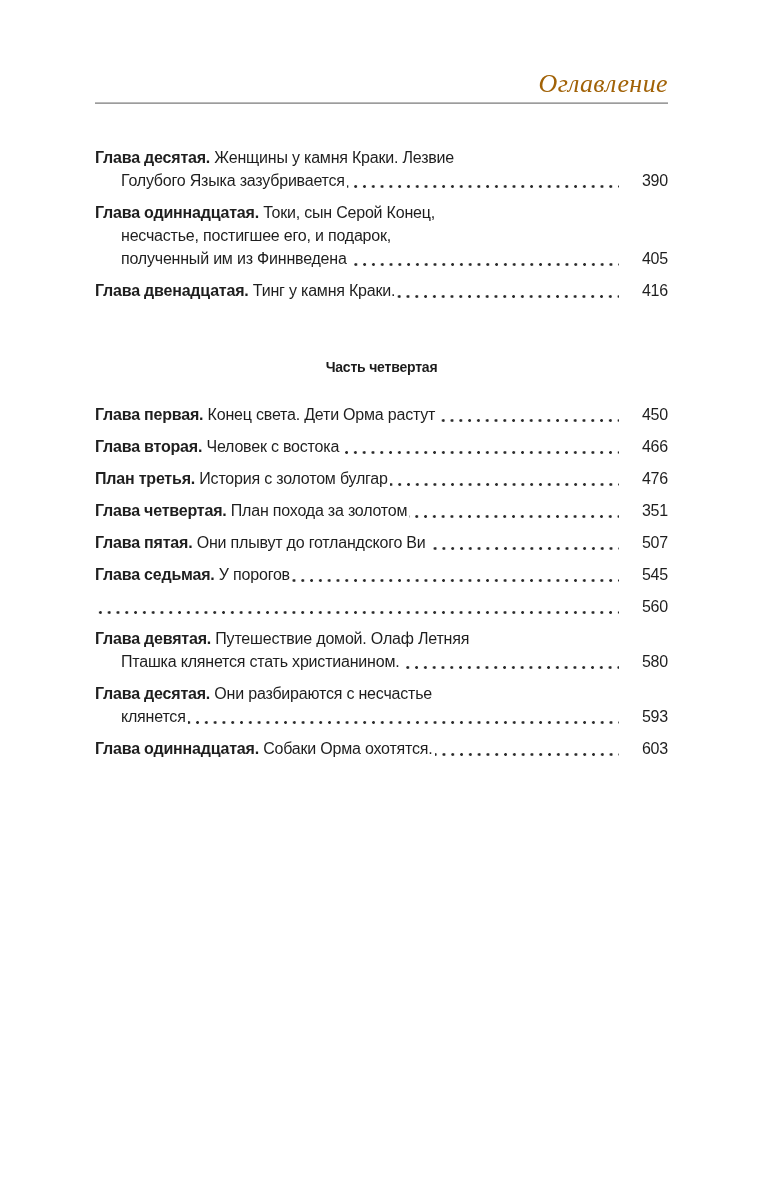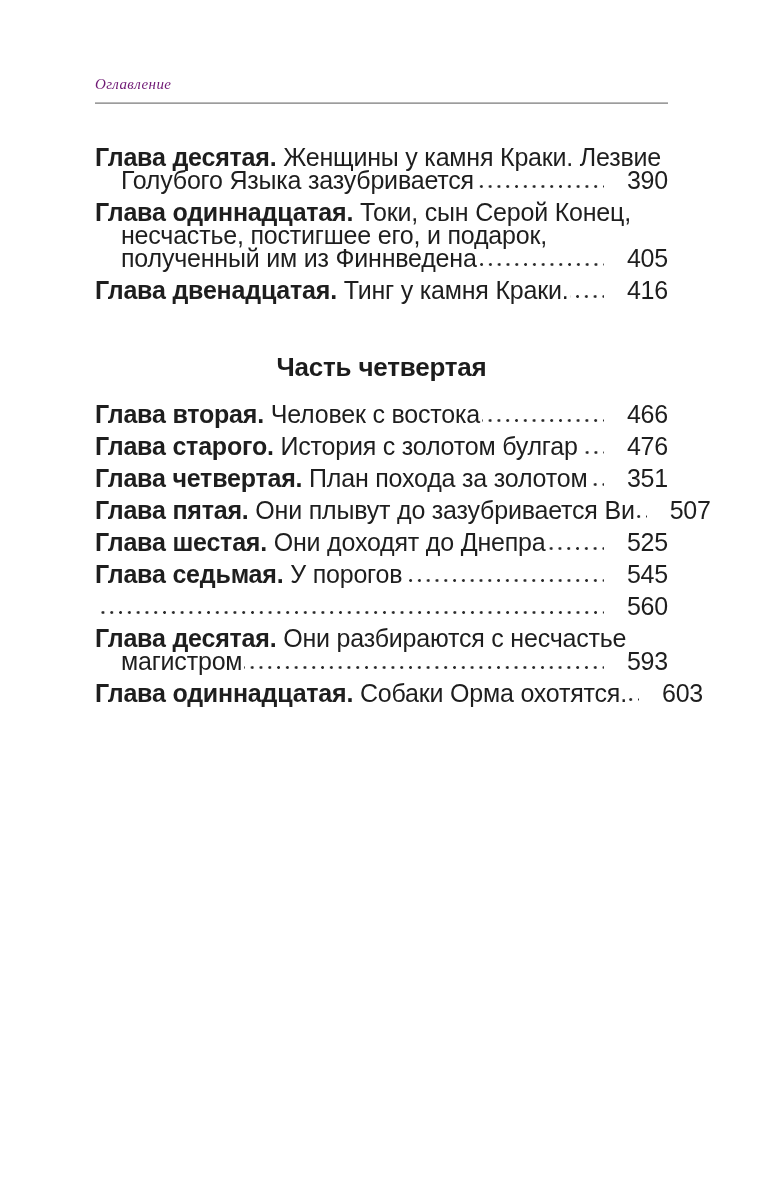--- a/index.html
+++ b/index.html
@@ -9,45 +9,45 @@
     background: #ffffff;
     overflow: hidden;
     font-family: "Liberation Sans", sans-serif;
   }
   .column {
     width: 573px;
     margin-left: 95px;
   }
   .toc-header {
     margin-top: 73px;
-    text-align: left;
+    text-align: right;
     font-family: "Liberation Serif", serif;
     font-style: italic;
-    font-size: 15px;
+    font-size: 26px;
     line-height: 22px;
-    color: #701a75;
+    color: #a16207;
     letter-spacing: 0.4px;
   }
   .rule {
     height: 2px;
     margin-top: 7px;
     background: linear-gradient(#c9c9c9, #8d8d8d);
   }
   .sections { margin-top: 42px; }
   .part-heading {
     text-align: center;
     font-weight: bold;
-    font-size: 26px;
+    font-size: 14px;
     line-height: 27px;
     color: #1c1c1c;
     letter-spacing: -0.2px;
     margin: 52px 0 22px 0;
   }
   .entry {
-    font-size: 25px;
+    font-size: 16px;
     line-height: 23px;
     color: #1e1e1e;
     letter-spacing: -0.2px;
     margin-bottom: 9px;
   }
   .line { display: flex; align-items: baseline; }
   .line.cont { padding-left: 26px; text-align: right; }
   .txt { white-space: nowrap; }
   .label { font-weight: 700; }
   .leader {
@@ -100,72 +100,82 @@
             <span class="pg">416</span>
           </div>
         </div>
       </div>
       <div class="toc-section">
         <div class="part-heading">
           <div class="part-line">Часть четвертая</div>
         </div>
         <div class="entry">
           <div class="line">
+            <span class="txt"><b class="label">Глава первая.</b> <span class="desc">Конец света. Дети Орма растут</span></span>
+            <span class="leader"></span>
+            <span class="pg">450</span>
+          </div>
+        </div>
+        <div class="entry">
+          <div class="line">
             <span class="txt"><b class="label">Глава вторая.</b> <span class="desc">Человек с востока</span></span>
             <span class="leader"></span>
             <span class="pg">466</span>
           </div>
         </div>
         <div class="entry">
           <div class="line">
-            <span class="txt"><b class="label">Глава старого.</b> <span class="desc">История с золотом булгар</span></span>
+            <span class="txt"><b class="label">План третья.</b> <span class="desc">История с золотом булгар</span></span>
             <span class="leader"></span>
             <span class="pg">476</span>
           </div>
         </div>
         <div class="entry">
           <div class="line">
             <span class="txt"><b class="label">Глава четвертая.</b> <span class="desc">План похода за золотом</span></span>
             <span class="leader"></span>
             <span class="pg">351</span>
           </div>
         </div>
         <div class="entry">
           <div class="line">
-            <span class="txt"><b class="label">Глава пятая.</b> <span class="desc">Они плывут до зазубривается Ви</span></span>
+            <span class="txt"><b class="label">Глава пятая.</b> <span class="desc">Они плывут до готландского Ви</span></span>
             <span class="leader"></span>
             <span class="pg">507</span>
-          </div>
-        </div>
-        <div class="entry">
-          <div class="line">
-            <span class="txt"><b class="label">Глава шестая.</b> <span class="desc">Они доходят до Днепра</span></span>
-            <span class="leader"></span>
-            <span class="pg">525</span>
           </div>
         </div>
         <div class="entry">
           <div class="line">
             <span class="txt"><b class="label">Глава седьмая.</b> <span class="desc">У порогов</span></span>
             <span class="leader"></span>
             <span class="pg">545</span>
           </div>
         </div>
         <div class="entry">
           <div class="line">
             <span class="leader"></span>
             <span class="pg">560</span>
           </div>
         </div>
         <div class="entry">
           <div class="line">
+            <span class="txt"><b class="label">Глава девятая.</b> <span class="desc">Путешествие домой. Олаф Летняя</span></span>
+          </div>
+          <div class="line cont">
+            <span class="txt"><span class="desc">Пташка клянется стать христианином.</span></span>
+            <span class="leader"></span>
+            <span class="pg">580</span>
+          </div>
+        </div>
+        <div class="entry">
+          <div class="line">
             <span class="txt"><b class="label">Глава десятая.</b> <span class="desc">Они разбираются с несчастье</span></span>
           </div>
           <div class="line cont">
-            <span class="txt"><span class="desc">магистром</span></span>
+            <span class="txt"><span class="desc">клянется</span></span>
             <span class="leader"></span>
             <span class="pg">593</span>
           </div>
         </div>
         <div class="entry">
           <div class="line">
             <span class="txt"><b class="label">Глава одиннадцатая.</b> <span class="desc">Собаки Орма охотятся.</span></span>
             <span class="leader"></span>
             <span class="pg">603</span>
           </div>

